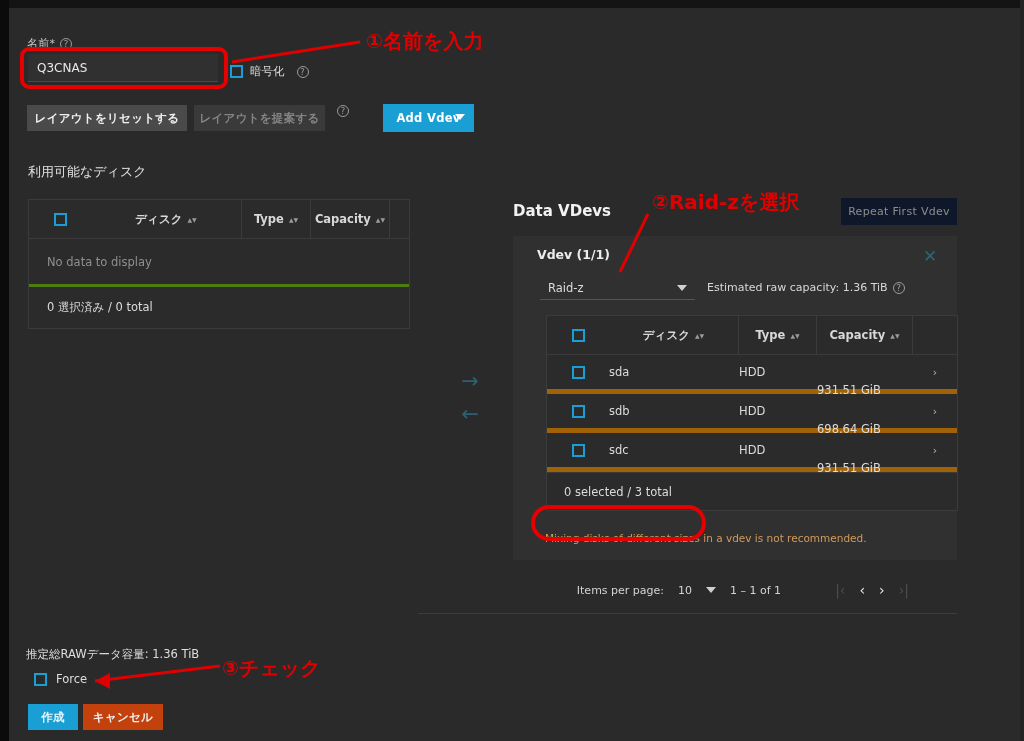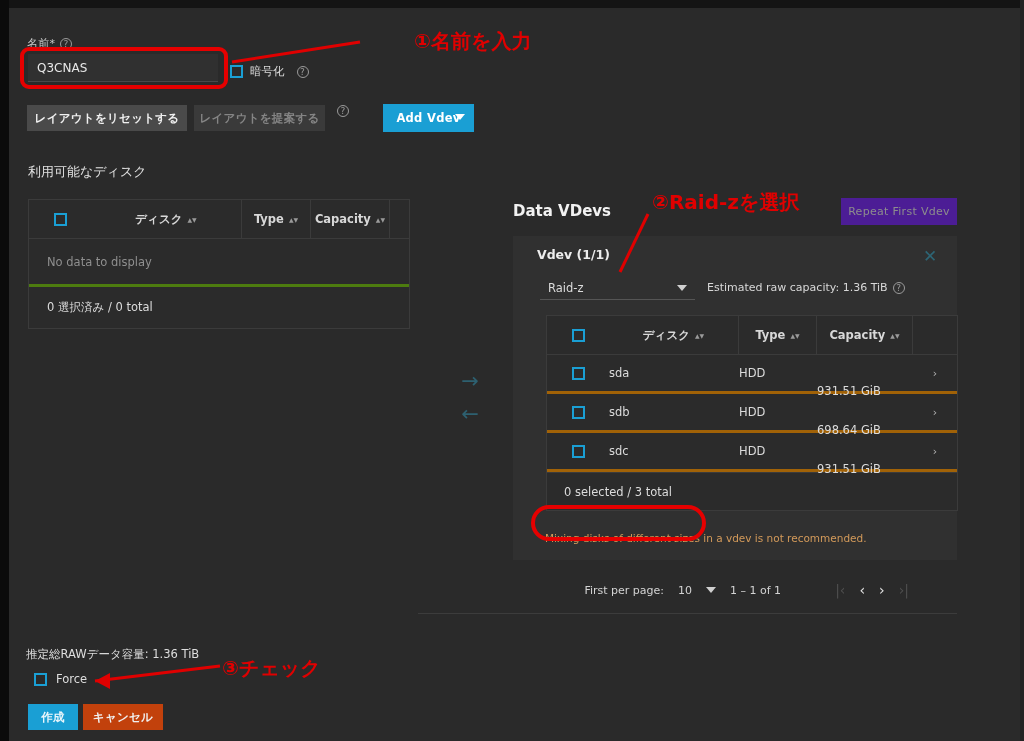--- a/index.html
+++ b/index.html
@@ -148,21 +148,21 @@
   }
 
   
   #data-vdevs-title {
     position: absolute; left: 513px; top: 202px;
     font-size: 15px; font-weight: bold; color: #f2f2f2;
   }
   #repeat-first-vdev-btn {
     position: absolute; left: 841px; top: 198px;
     width: 116px; height: 27px;
-    background: #4c1d95; color: #8d8d8d;
+    background: #0f172a; color: #8d8d8d;
     font-size: 11px; font-weight: normal;
   }
   #vdev-card {
     position: absolute; left: 513px; top: 236px;
     width: 444px; height: 324px;
     background: #303030;
   }
   #vdev-title {
     position: absolute; left: 24px; top: 11px;
     font-size: 12.5px; font-weight: bold; color: #ededed;
@@ -196,21 +196,21 @@
     position: absolute; left: 194px; top: 45px;
     font-size: 11px; color: #d8d8d8;
   }
   #vdev-table {
     position: absolute; left: 33px; top: 79px;
     width: 412px;
     background: #2b2b2b; border: 1px solid #3b3b3b;
   }
   .vrow {
     display: flex; height: 39px; align-items: center;
-    border-bottom: 3px solid #a16207;
+    border-bottom: 5px solid #a16207;
     font-size: 11.5px; color: #dcdcdc;
   }
   .vrow:last-child { border-bottom: none; }
   .c-cb { width: 62px; display: flex; justify-content: center; }
   .c-disk { width: 130px; }
   .c-type { width: 78px; }
   .c-cap  { width: 96px; margin-top: 36px; }
   .c-chev { flex: 1; text-align: center; color: #b5b5b5; font-size: 11px; }
   .vfoot {
     height: 38px; display: flex; align-items: center;
@@ -265,21 +265,21 @@
     font-size: 11.5px; font-weight: bold;
   }
 
   
   .anno-text {
     position: absolute; color: #e00000;
     font-weight: bold; font-size: 20px;
     font-family: "DejaVu Sans", "Liberation Sans", sans-serif;
     white-space: nowrap;
   }
-  #anno-1 { left: 366px; top: 28px; margin-left: 48px; }
+  #anno-1 { left: 366px; top: 28px; }
   #anno-2 { left: 652px; top: 189px; }
   #anno-3 { left: 222px; top: 655px; }
   #anno-svg {
     position: absolute; left: 0; top: 0;
     width: 1024px; height: 741px; pointer-events: none;
   }
 </style>
 </head>
 <body>
 
@@ -399,21 +399,21 @@
       </div>
 
       <div class="vfoot">0 selected / 3 total</div>
     </div>
 
     <div id="mix-warning">Mixing disks of different sizes in a vdev is not recommended.</div>
     <div id="vdev-select-highlight"></div>
   </div>
 
   <div id="paginator">
-    <span>First per page:</span>
+    <span>Items per page:</span>
     <span>10</span>
     <span id="items-per-page-caret"></span>
     <span style="margin-left:0">1 – 1 of 1</span>
     <span class="pg-btn disabled" style="margin-left:40px">|‹</span>
     <span class="pg-btn">‹</span>
     <span class="pg-btn">›</span>
     <span class="pg-btn disabled" style="margin-right:48px">›|</span>
   </div>
 
   <div id="bottom-divider"></div>

